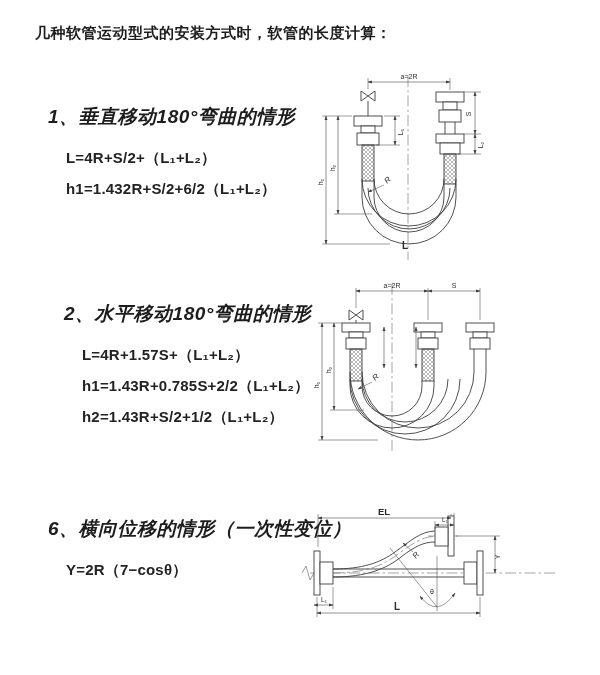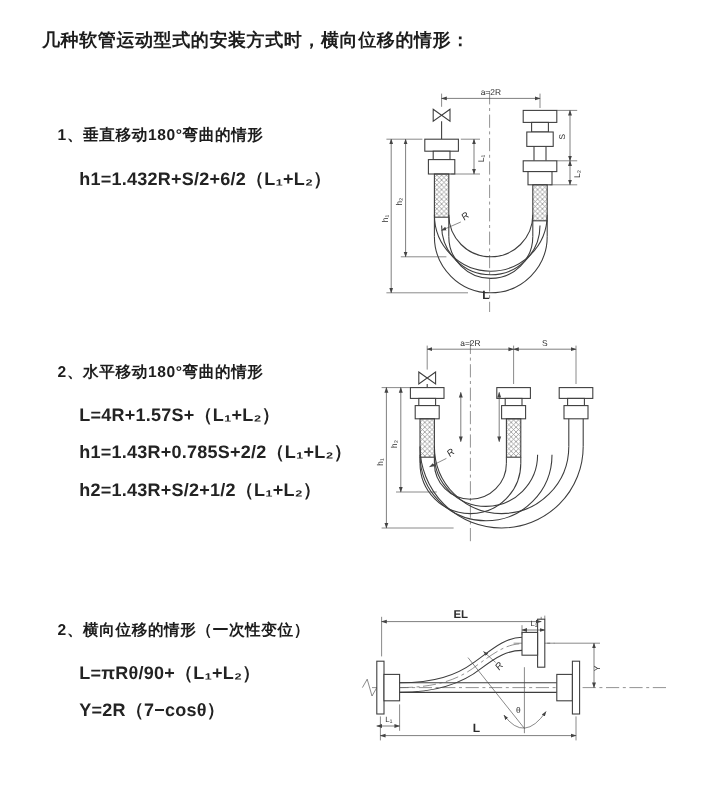--- a/index.html
+++ b/index.html
@@ -5,22 +5,22 @@
   html,body{margin:0;padding:0;}
   body{
     width:600px;height:675px;position:relative;background:#ffffff;overflow:hidden;
     font-family:"Liberation Sans","DejaVu Sans",sans-serif;color:#1d1d1d;
   }
   .title{
     position:absolute;left:35px;top:24px;font-size:15px;font-weight:700;
     letter-spacing:0.5px;white-space:nowrap;
   }
   .section{position:absolute;left:48px;}
-  #sec1{top:104px;} #sec2{top:301px;} #sec3{top:516px;}
-  .sec-heading{font-size:13px;font-weight:700;letter-spacing:0.5px;white-space:nowrap;}
+  #sec1{top:104px;} #sec2{top:301px;margin-left:16px;} #sec3{top:516px;}
+  .sec-heading{font-size:19px;font-weight:700;letter-spacing:0.5px;white-space:nowrap;font-style:italic;}
   .formulas{margin:12px 0 0 18px;}
   .formula{font-size:15px;font-weight:700;color:#232323;line-height:31px;white-space:nowrap;letter-spacing:0.2px;}
   .diagram{position:absolute;}
   #d1{left:308px;top:66px;width:292px;height:202px;}
   #d2{left:306px;top:280px;width:294px;height:178px;}
   #d3{left:296px;top:503px;width:304px;height:142px;}
   svg{display:block;width:100%;height:100%;}
   svg .pipe{stroke:#3d3d3d;stroke-width:0.9;fill:none;}
   svg .fit{stroke:#3d3d3d;stroke-width:0.9;fill:#ffffff;}
   svg .dim{stroke:#4c4c4c;stroke-width:0.6;fill:none;}
@@ -28,42 +28,42 @@
   svg .cl{stroke:#5a5a5a;stroke-width:0.55;fill:none;stroke-dasharray:11 3 2.5 3;}
   svg text{fill:#2c2c2c;font-family:"Liberation Sans","DejaVu Sans",sans-serif;}
   svg .lbl{font-size:7px;}
   svg .lblr{font-size:7px;}
   svg .big{font-size:10px;font-weight:bold;}
   svg .rlab{font-size:8px;font-style:italic;}
 </style>
 </head>
 <body>
 
-<div class="title">几种软管运动型式的安装方式时，横向位移的情形：</div>
+<div class="title">几种软管运动型式的安装方式时，软管的长度计算：</div>
 
 <div class="section" id="sec1">
   <div class="sec-heading">1、垂直移动180°弯曲的情形</div>
   <div class="formulas">
+    <div class="formula">L=4R+S/2+（L₁+L₂）</div>
     <div class="formula">h1=1.432R+S/2+6/2（L₁+L₂）</div>
   </div>
 </div>
 
 <div class="section" id="sec2">
   <div class="sec-heading">2、水平移动180°弯曲的情形</div>
   <div class="formulas">
     <div class="formula">L=4R+1.57S+（L₁+L₂）</div>
     <div class="formula">h1=1.43R+0.785S+2/2（L₁+L₂）</div>
     <div class="formula">h2=1.43R+S/2+1/2（L₁+L₂）</div>
   </div>
 </div>
 
 <div class="section" id="sec3">
-  <div class="sec-heading">2、横向位移的情形（一次性变位）</div>
+  <div class="sec-heading">6、横向位移的情形（一次性变位）</div>
   <div class="formulas">
-    <div class="formula">L=πRθ/90+（L₁+L₂）</div>
     <div class="formula">Y=2R（7−cosθ）</div>
   </div>
 </div>
 
 <div class="diagram" id="d1">
 <svg viewBox="0 0 292 202">
   <defs>
     <marker id="ar1" viewBox="0 0 10 10" refX="9" refY="5" markerWidth="8" markerHeight="8" orient="auto-start-reverse">
       <path d="M0,1.6 L10,5 L0,8.4 Z" fill="#444"></path>
     </marker>

